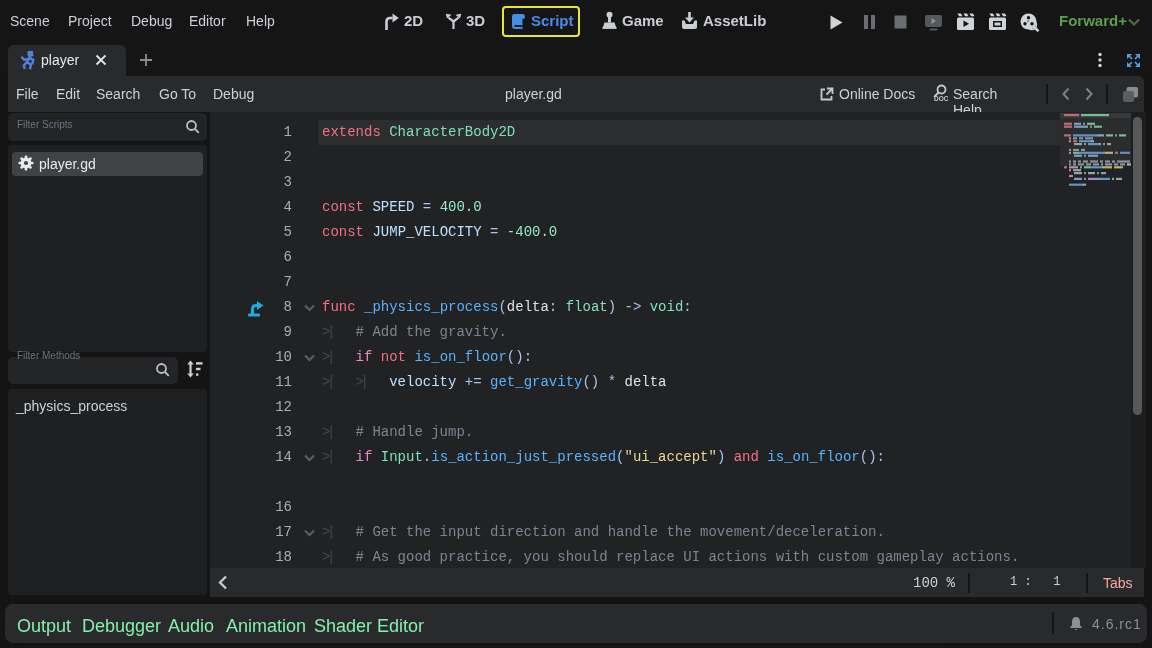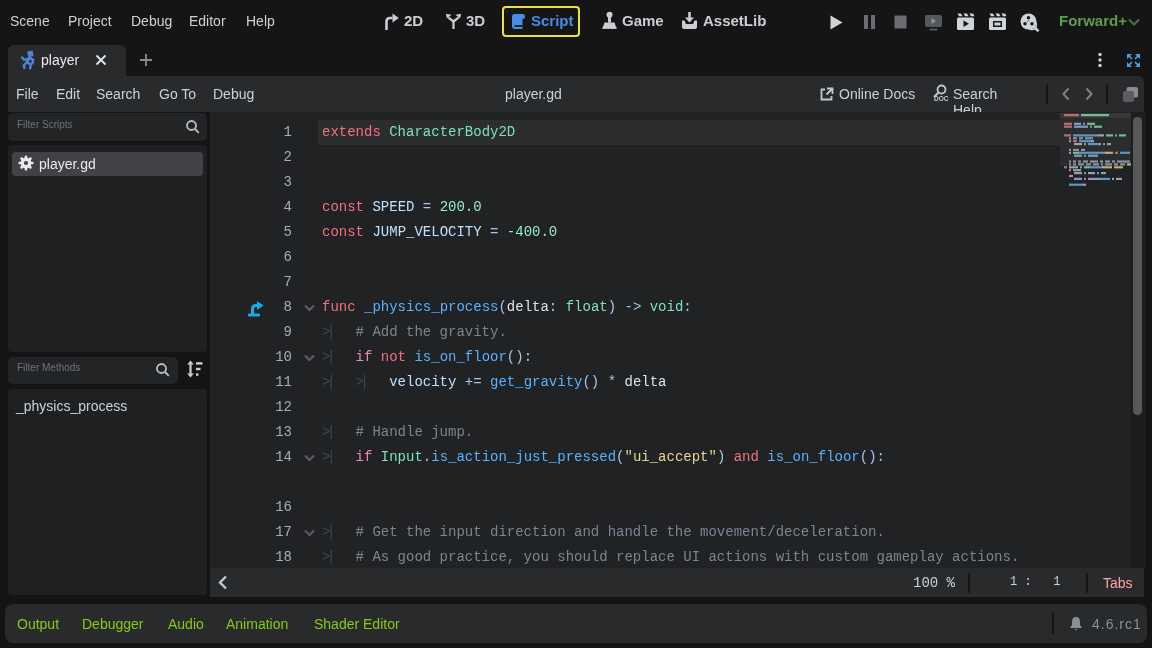--- a/index.html
+++ b/index.html
@@ -36,21 +36,21 @@
   .ct { position:absolute; left:112px; }
   .k { color:#f56f82; } .c { color:#ef87c5; } .t { color:#7fe2bd; } .n { color:#96ecc8; }
   .f { color:#57b3ff; } .m { color:#bce0ff; } .s { color:#a9c3ec; } .cm { color:#7d8490; }
   .st { color:#e8d794; } .w { color:#dfe4ea; }
   .tab { display:inline-block; width:33.6px; color:#3e4754; } .tab i { font-style:normal; margin-left:-3.5px; }
   .fold { position:absolute; left:93px; }
 
   
   #statusbar { left:210px; top:568px; width:934px; height:29px; background:#292a2b; color:#ccd1d8; }
   #bottombar { left:5px; top:604px; width:1142px; height:39px; background:#292a2b; border-radius:8px; }
-  .bb { position:absolute; top:12px; color:#84cc16; font-size:14px; }
+  .bb { position:absolute; top:12px; color:#86efac; font-size:18px; }
   .sep { position:absolute; width:2px; background:#161618; }
 </style>
 </head>
 <body>
 <div id="stage">
 
   <div id="topbar" class="abs"></div>
   <span class="abs menu" style="left:10px;">Scene</span>
   <span class="abs menu" style="left:68px;">Project</span>
   <span class="abs menu" style="left:131px;">Debug</span>
@@ -207,42 +207,42 @@
       <rect x="6.7" y="0.4" width="2.6" height="15.2" rx="1.2"></rect>
       <rect x="6.7" y="0.4" width="2.6" height="15.2" rx="1.2" transform="rotate(45 8 8)"></rect>
       <rect x="6.7" y="0.4" width="2.6" height="15.2" rx="1.2" transform="rotate(90 8 8)"></rect>
       <rect x="6.7" y="0.4" width="2.6" height="15.2" rx="1.2" transform="rotate(135 8 8)"></rect>
     </g>
     <circle cx="8" cy="8" r="2.1" fill="#414245"></circle>
   </svg>
   <span class="abs" style="left:39px;top:156px;color:#e8eaee;font-size:14px;">player.gd</span>
 
   <div class="input" style="left:8px;top:357px;width:170px;height:27px;"></div>
-  <span class="ph" style="left:17px;top:362px;text-align:right;">Filter Methods</span>
+  <span class="ph" style="left:17px;top:350px;text-align:right;">Filter Methods</span>
   <svg class="icn" style="left:155px;top:362px;" width="15" height="15" viewBox="0 0 15 15">
     <circle cx="6.5" cy="6.5" r="4.5" fill="none" stroke="#b9bec6" stroke-width="1.8"></circle>
     <path d="M10 10 L13.8 13.8" stroke="#b9bec6" stroke-width="1.8"></path>
   </svg>
   <svg class="icn" style="left:186px;top:360px;" width="17" height="18" viewBox="0 0 17 18">
     <path d="M4.5 3.5 L4.5 14.5" stroke="#ccced2" stroke-width="2.2"></path>
     <path d="M4.5 0.5 L1.2 4.5 L7.8 4.5 Z" fill="#ccced2"></path>
     <path d="M4.5 17.5 L1.2 13.5 L7.8 13.5 Z" fill="#ccced2"></path>
     <rect x="10" y="2.2" width="6.5" height="2.4" fill="#ccced2"></rect>
     <rect x="10" y="7.8" width="4.5" height="2.4" fill="#ccced2"></rect>
     <rect x="10" y="13.4" width="2.4" height="2.4" fill="#ccced2"></rect>
   </svg>
   <div class="panel" style="left:8px;top:389px;width:199px;height:206px;"></div>
   <span class="abs" style="left:16px;top:398px;color:#ccd1d8;font-size:14px;">_physics_process</span>
 
   <div id="codearea" class="abs">
     <div class="abs" style="left:108px;top:8px;width:845px;height:25px;background:#2c2d2f;"></div>
     <div class="cl" style="top:8px;"><span class="ln">1</span><span class="ct"><span class="k">extends</span> <span class="t">CharacterBody2D</span></span></div>
     <div class="cl" style="top:33px;"><span class="ln">2</span></div>
     <div class="cl" style="top:58px;"><span class="ln">3</span></div>
-    <div class="cl" style="top:83px;"><span class="ln">4</span><span class="ct"><span class="k">const</span> <span class="m">SPEED</span> <span class="s">=</span> <span class="n">200.0</span></span></div>
+    <div class="cl" style="top:83px;"><span class="ln">4</span><span class="ct"><span class="k">const</span> <span class="m">SPEED</span> <span class="s">=</span> <span class="n">400.0</span></span></div>
     <div class="cl" style="top:108px;"><span class="ln">5</span><span class="ct"><span class="k">const</span> <span class="m">JUMP_VELOCITY</span> <span class="s">=</span> <span class="n">-400.0</span></span></div>
     <div class="cl" style="top:133px;"><span class="ln">6</span></div>
     <div class="cl" style="top:158px;"><span class="ln">7</span></div>
     <div class="cl" style="top:183px;"><span class="ln">8</span><span class="ct"><span class="k">func</span> <span class="f">_physics_process</span><span class="s">(</span><span class="w">delta</span><span class="s">:</span> <span class="t">float</span><span class="s">)</span> <span class="s">-&gt;</span> <span class="t">void</span><span class="s">:</span></span></div>
     <div class="cl" style="top:208px;"><span class="ln">9</span><span class="ct"><span class="tab">&gt;<i>|</i></span><span class="cm"># Add the gravity.</span></span></div>
     <div class="cl" style="top:233px;"><span class="ln">10</span><span class="ct"><span class="tab">&gt;<i>|</i></span><span class="c">if</span> <span class="k">not</span> <span class="f">is_on_floor</span><span class="s">():</span></span></div>
     <div class="cl" style="top:258px;"><span class="ln">11</span><span class="ct"><span class="tab">&gt;<i>|</i></span><span class="tab">&gt;<i>|</i></span><span class="m">velocity</span> <span class="s">+=</span> <span class="f">get_gravity</span><span class="s">()</span> <span class="s">*</span> <span class="w">delta</span></span></div>
     <div class="cl" style="top:283px;"><span class="ln">12</span></div>
     <div class="cl" style="top:308px;"><span class="ln">13</span><span class="ct"><span class="tab">&gt;<i>|</i></span><span class="cm"># Handle jump.</span></span></div>
     <div class="cl" style="top:333px;"><span class="ln">14</span><span class="ct"><span class="tab">&gt;<i>|</i></span><span class="c">if</span> <span class="t">Input</span><span class="s">.</span><span class="f">is_action_just_pressed</span><span class="s">(</span><span class="st">"ui_accept"</span><span class="s">)</span> <span class="k">and</span> <span class="f">is_on_floor</span><span class="s">():</span></span></div>

